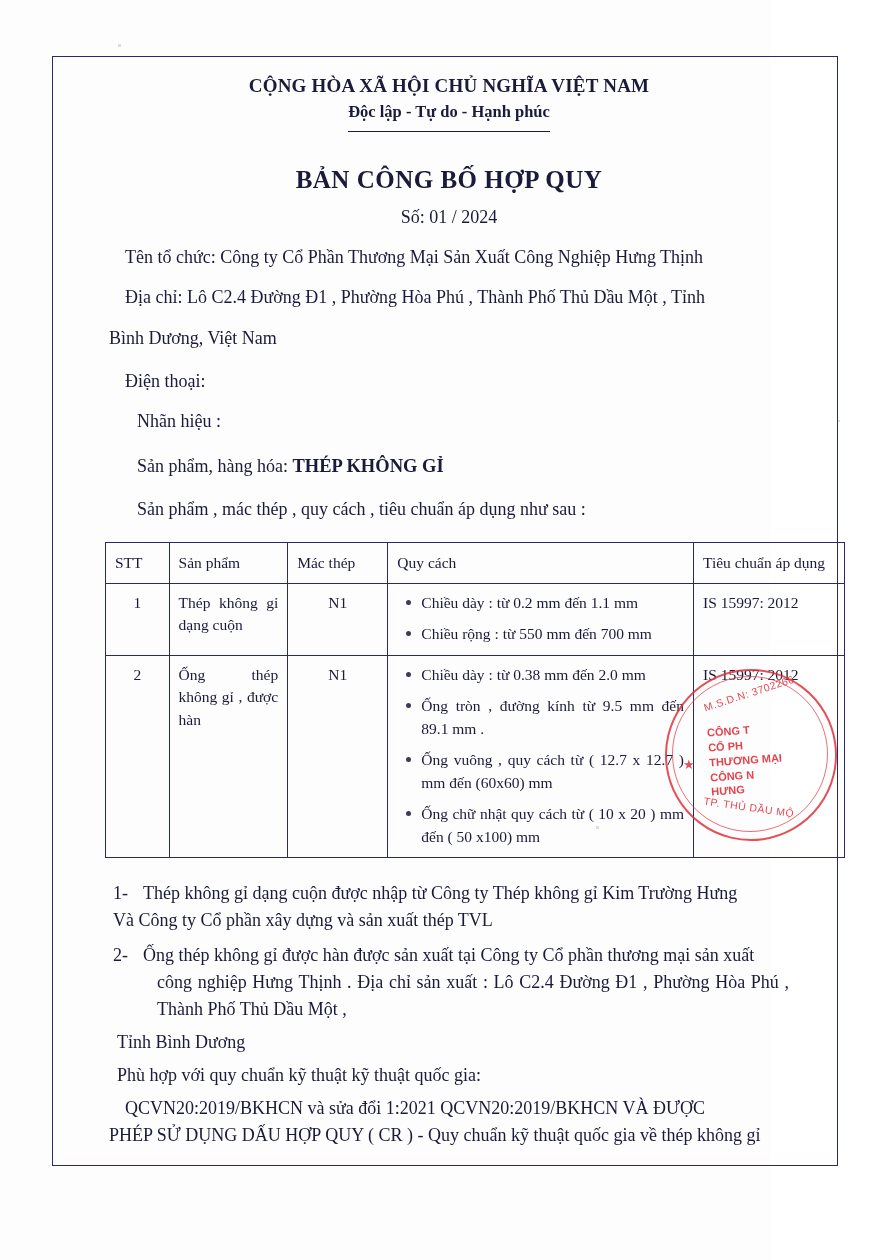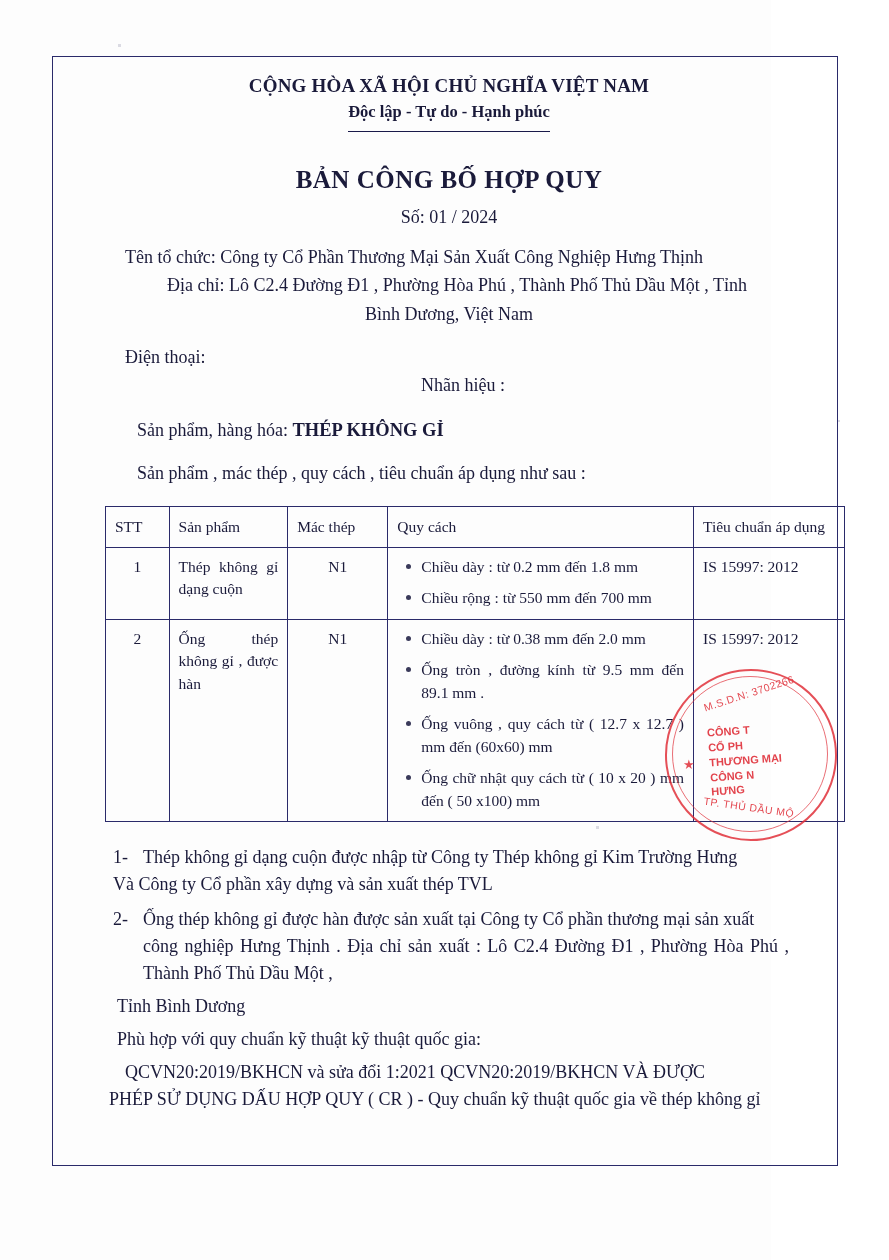--- a/index.html
+++ b/index.html
@@ -62,21 +62,21 @@
   .doc-number {
     font-size: 18px;
     margin-top: 13px;
   }
 
   .body-text {
     font-size: 18px;
     line-height: 1.52;
     margin-top: 16px;
   }
-  .body-text.tight { margin-top: 1px; text-align: center; }
+  .body-text.tight { margin-top: 13px; }
   .pad-l { padding-left: 8px; }
   .pad-l2 { padding-left: 16px; }
   .pad-l3 { padding-left: 28px; }
   b.prod { font-weight: bold; font-size: 18.5px; }
 
   table.specs {
     margin-top: 18px;
     border-collapse: collapse;
     width: 740px;
     margin-left: -4px;
@@ -253,21 +253,21 @@
             <th class="c-std">Tiêu chuẩn áp dụng</th>
           </tr>
         </thead>
         <tbody>
           <tr>
             <td class="c-stt">1</td>
             <td class="c-prod">Thép không gỉ dạng cuộn</td>
             <td class="c-mac">N1</td>
             <td class="c-quy">
               <ul class="bullets">
-                <li>Chiều dày : từ 0.2 mm đến 1.8 mm</li>
+                <li>Chiều dày : từ 0.2 mm đến 1.1 mm</li>
                 <li>Chiều rộng : từ 550 mm đến 700 mm</li>
               </ul>
             </td>
             <td class="c-std">IS 15997: 2012</td>
           </tr>
           <tr>
             <td class="c-stt">2</td>
             <td class="c-prod">Ống thép không gỉ , được hàn</td>
             <td class="c-mac">N1</td>
             <td class="c-quy">
@@ -288,21 +288,21 @@
           <div class="note-num">1-</div>
           <div class="note-body">
             <span>Thép không gỉ dạng cuộn được nhập từ Công ty Thép không gỉ Kim Trường Hưng</span>
             <span class="cont" style="margin-left:-30px;">Và Công ty Cổ phần xây dựng và sản xuất thép TVL</span>
           </div>
         </div>
         <div class="note-row" style="margin-top:8px;">
           <div class="note-num">2-</div>
           <div class="note-body">
             <span>Ống thép không gỉ được hàn được sản xuất tại Công ty Cổ phần thương mại sản xuất</span>
-            <span class="cont" style="margin-left:0;">công nghiệp Hưng Thịnh . Địa chỉ sản xuất : Lô C2.4 Đường Đ1 , Phường Hòa Phú , Thành Phố Thủ Dầu Một ,</span>
+            <span class="cont" style="margin-left:14px;">công nghiệp Hưng Thịnh . Địa chỉ sản xuất : Lô C2.4 Đường Đ1 , Phường Hòa Phú , Thành Phố Thủ Dầu Một ,</span>
           </div>
         </div>
       </div>
 
       <div class="tail">
         <p class="pad-l">Tỉnh Bình Dương</p>
         <p class="pad-l">Phù hợp với quy chuẩn kỹ thuật kỹ thuật quốc gia:</p>
         <p class="pad-l2 justify">QCVN20:2019/BKHCN và sửa đổi 1:2021  QCVN20:2019/BKHCN VÀ ĐƯỢC</p>
         <p class="justify" style="margin-top:0;">PHÉP SỬ DỤNG DẤU HỢP QUY ( CR ) -  Quy chuẩn kỹ thuật quốc gia về thép không gỉ</p>
       </div>

